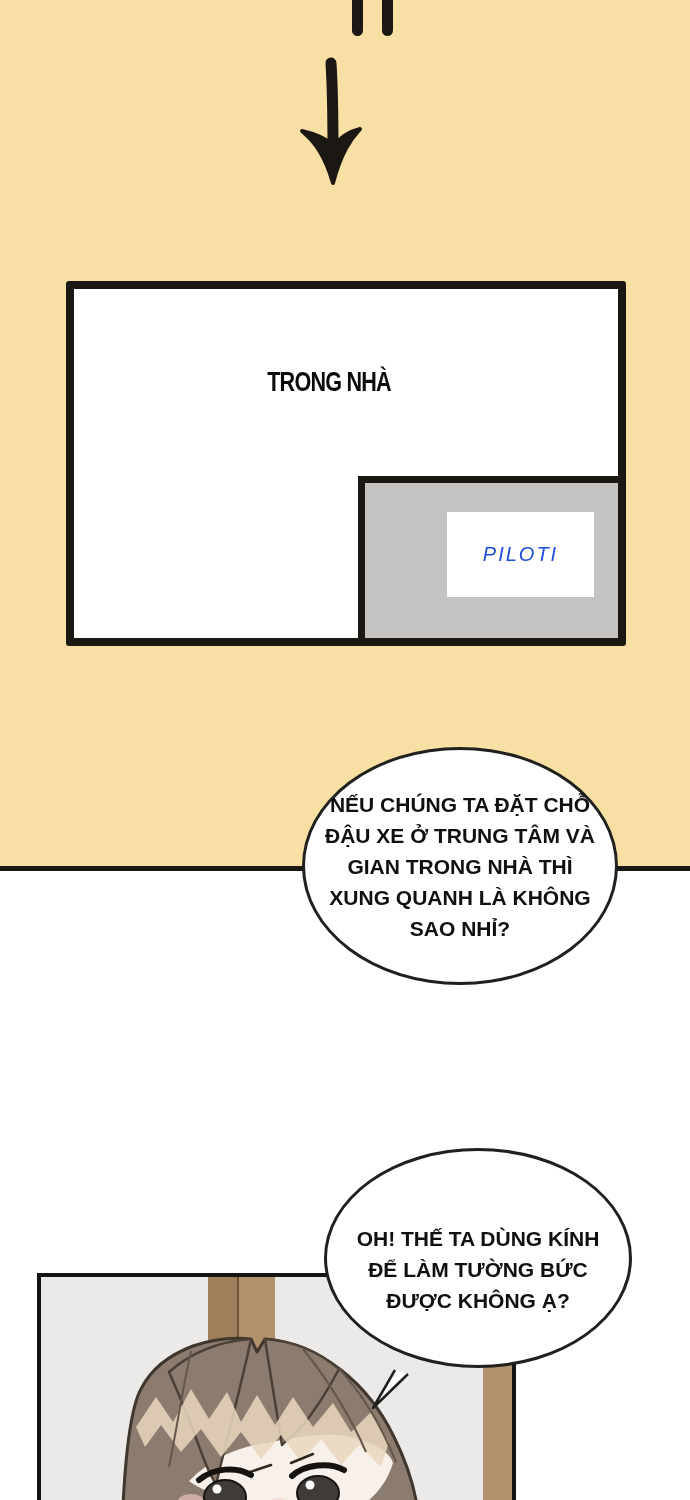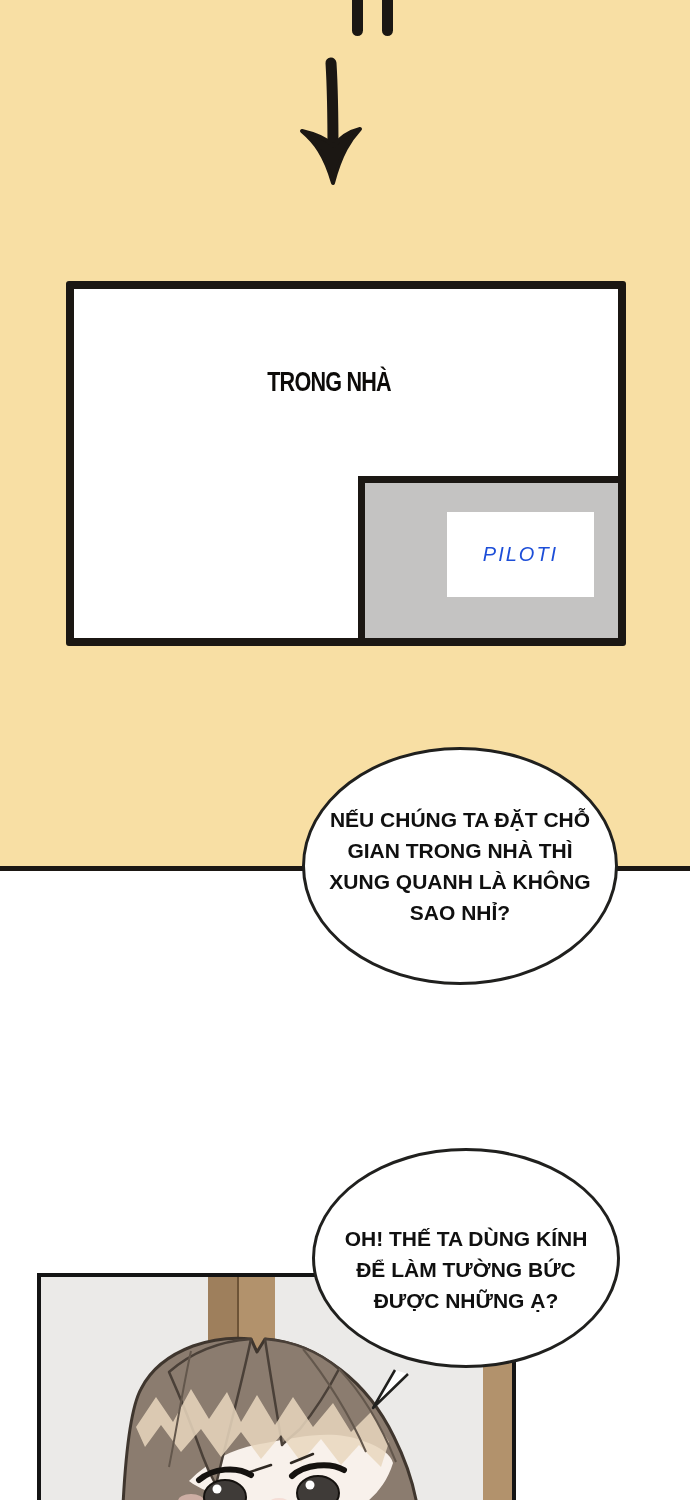--- a/index.html
+++ b/index.html
@@ -42,21 +42,21 @@
   }
   
   .bubble{
     position:absolute;background:#fff;border:3px solid #20201e;border-radius:50%;
     box-sizing:border-box;display:flex;flex-direction:column;
     align-items:center;justify-content:center;
     font-weight:bold;color:#101010;z-index:6;
   }
   .bubble .line{white-space:nowrap;text-align:left;font-size:21px;line-height:31px;}
   .bubble1{left:302px;top:747px;width:316px;height:238px;}
-  .bubble2{left:312px;top:1148px;width:308px;height:220px;padding-top:22px;}
+  .bubble2{left:324px;top:1148px;width:308px;height:220px;padding-top:22px;}
   .tail-svg{position:absolute;left:350px;top:1340px;z-index:7;}
   
   .comic-panel{
     position:absolute;left:37px;top:1273px;width:479px;height:232px;
     box-sizing:border-box;border:4px solid #141414;border-bottom:none;
     background:var(--panel-gray);z-index:2;overflow:hidden;
   }
   .wood{position:absolute;top:0;bottom:0;background:var(--wood);}
   .wood.post1{left:167px;width:67px;}
   .wood.post1 .seam{position:absolute;left:29px;top:0;bottom:0;width:2px;background:#6d5336;}
@@ -132,28 +132,29 @@
       <ellipse cx="184" cy="220" rx="21" ry="17" fill="#3F3B38" stroke="#15120F" stroke-width="2"></ellipse>
       <circle cx="176" cy="212" r="4.5" fill="#fff"></circle>
       <path d="M251 199 C 264 187 289 185 303 193" fill="none" stroke="#15120F" stroke-width="6" stroke-linecap="round"></path>
       <ellipse cx="277" cy="216" rx="21" ry="17" fill="#3F3B38" stroke="#15120F" stroke-width="2"></ellipse>
       <circle cx="269" cy="208" r="4.5" fill="#fff"></circle>
     </svg>
   </div>
 
   <div class="bubble bubble1">
     <div class="line">NẾU CHÚNG TA ĐẶT CHỖ</div>
+    <div class="line">ĐẬU XE Ở TRUNG TÂM VÀ</div>
     <div class="line">GIAN TRONG NHÀ THÌ</div>
     <div class="line">XUNG QUANH LÀ KHÔNG</div>
     <div class="line">SAO NHỈ?</div>
   </div>
 
   <div class="bubble bubble2">
     <div class="line">OH! THẾ TA DÙNG KÍNH</div>
     <div class="line">ĐỂ LÀM TƯỜNG BỨC</div>
-    <div class="line">ĐƯỢC NHỮNG Ạ?</div>
+    <div class="line">ĐƯỢC KHÔNG Ạ?</div>
   </div>
 
   <svg class="tail-svg" width="80" height="80" viewBox="0 0 80 80">
     <path d="M45 30 L23 68 L58 34" fill="#ffffff" stroke="#20201e" stroke-width="2.5" stroke-linejoin="round"></path>
   </svg>
 
 </div>
 
 </body></html>

